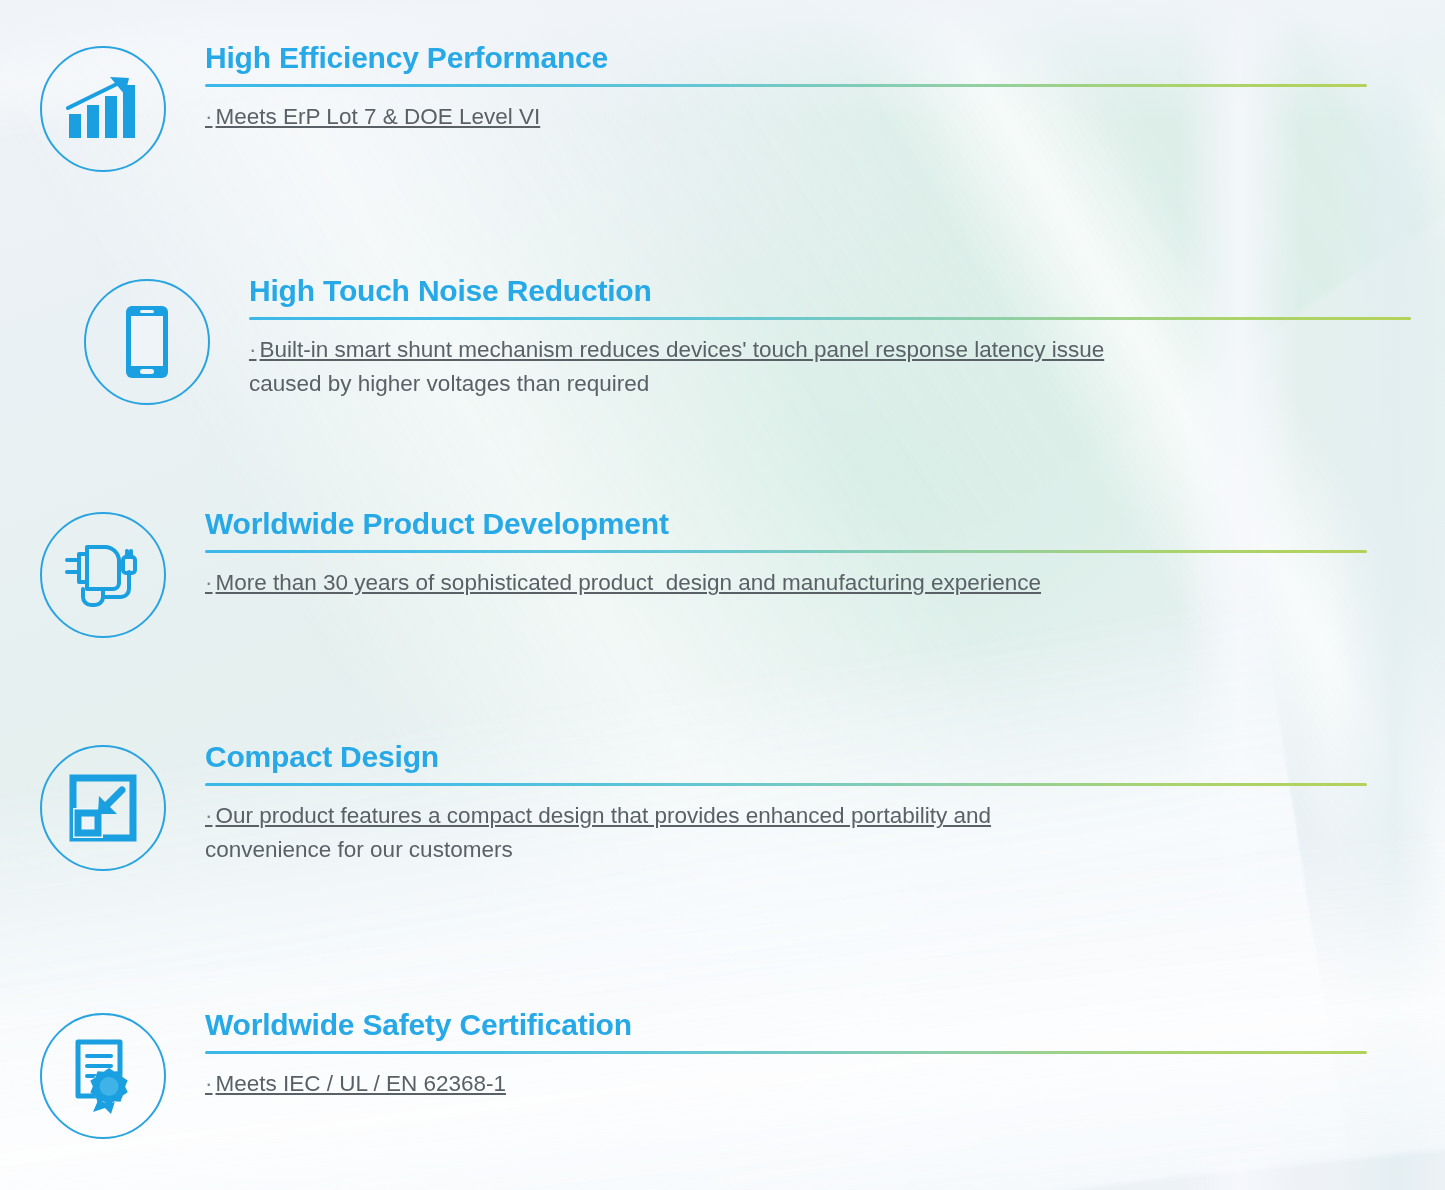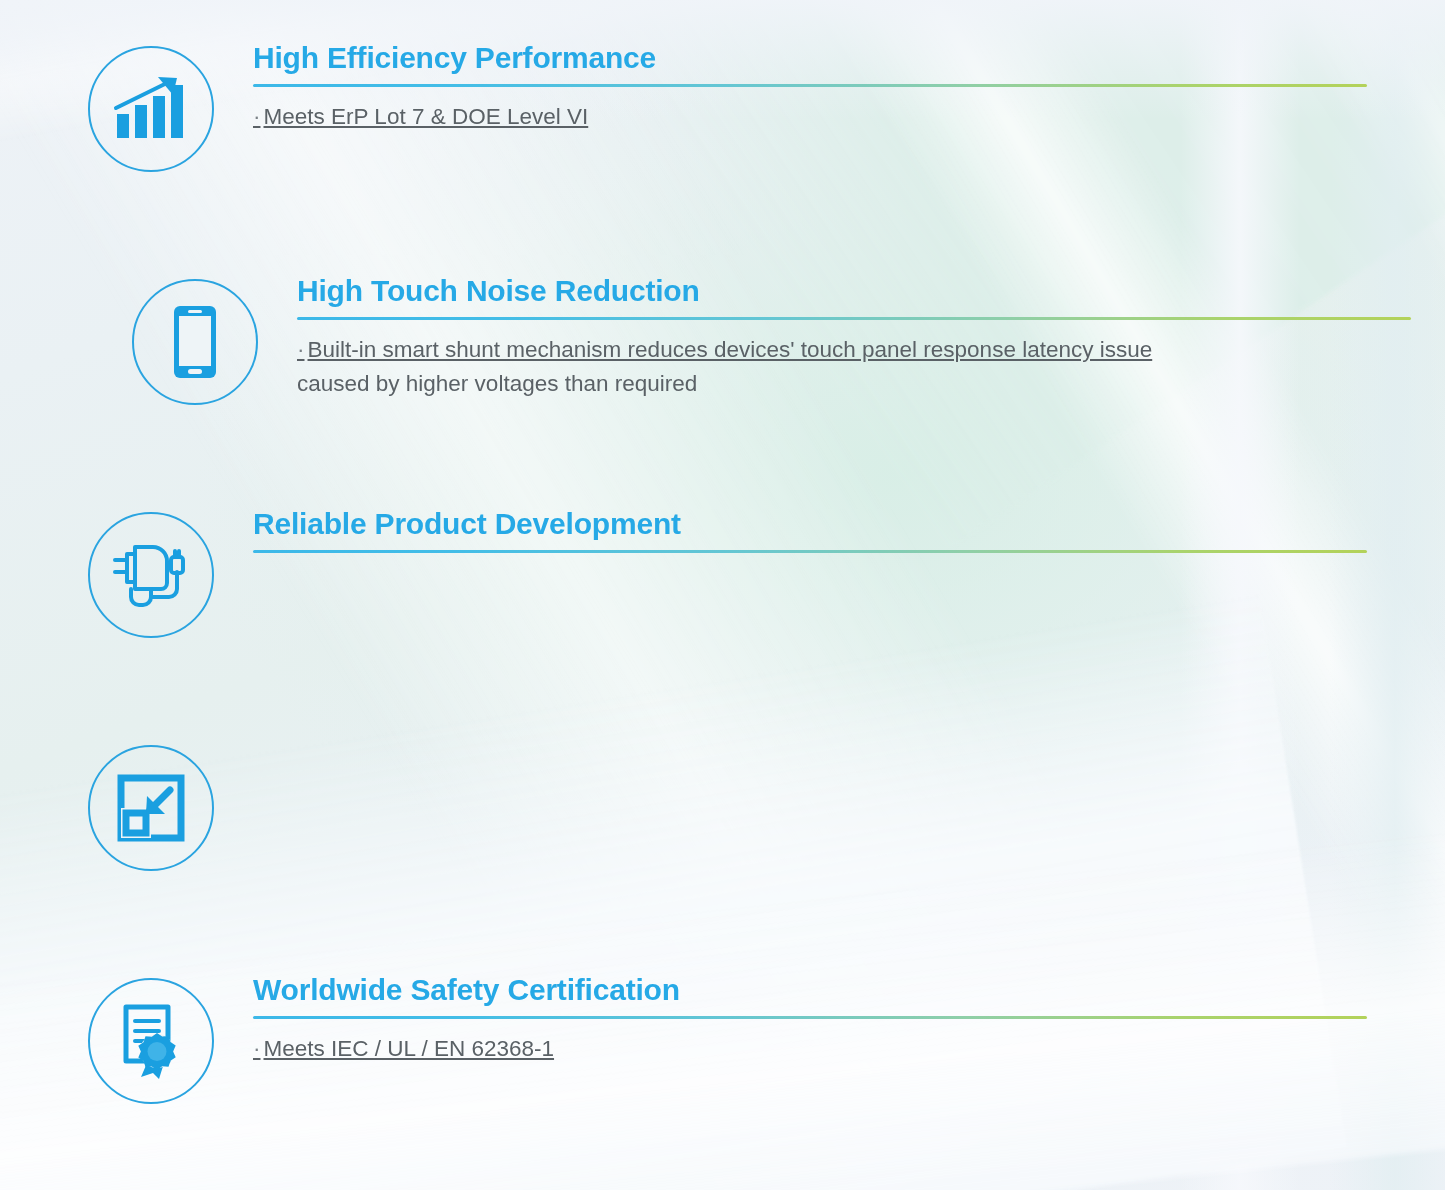--- a/index.html
+++ b/index.html
@@ -98,27 +98,26 @@
     width:1445px;
     height:1190px;
   }
 
   .feature{
     position:absolute;
     left:0;
     width:1445px;
     display:flex;
     align-items:flex-start;
-    padding-left:48px;
   }
   .f1{ top:40px; }
   .f2{ top:273px;margin-left:44px; }
   .f3{ top:506px; }
   .f4{ top:739px; }
-  .f5{ top:972px;justify-content:flex-end; }
+  .f5{ top:1007px;justify-content:flex-end; }
 
   .icon-wrap{
     width:205px;
     flex:0 0 205px;
     display:flex;
     justify-content:center;
     padding-top:6px;
   }
   .icon-circle{
     width:126px; height:126px;
@@ -240,37 +239,46 @@
           <path d="M6 33 H18"></path>
           <path d="M42 50 V58 a8 8 0 0 1 -8 8 H30 a8 8 0 0 1 -8 -8 V50"></path>
           <path d="M42 58 H60 a8 8 0 0 0 8 -8 V33"></path>
           <rect x="62" y="18" width="12" height="16" rx="3"></rect>
           <path d="M66 12 V18"></path>
           <path d="M70 12 V18"></path>
         </svg>
       </div>
     </div>
     <div class="body-col">
-      <div class="f-title">Reliable Product Development</div>
-      <div class="f-rule"></div>
-      <div class="f-lines">
+      <div class="f-title">Worldwide Product Development</div>
+      <div class="f-rule"></div>
+      <div class="f-lines">
+        <span class="f-line"><span class="bullet">·</span><span>More than 30 years of sophisticated product  design and manufacturing experience</span></span>
       </div>
     </div>
   </div>
 
   <div class="feature f4">
     <div class="icon-wrap">
       <div class="icon-circle">
         <svg width="72" height="72" viewBox="0 0 72 72" fill="none">
           <path d="M6 6 H66 V66 H6 Z" stroke="#1a9fe0" stroke-width="7" fill="none"></path>
           <rect x="6" y="36" width="30" height="30" fill="#eef4f7"></rect>
           <path d="M11 41 H31 V61 H11 Z" stroke="#1a9fe0" stroke-width="7" fill="none"></path>
           <path d="M55 18 L35 38" stroke="#1a9fe0" stroke-width="7" stroke-linecap="round"></path>
           <path d="M31 42 L32 24 L50 42 Z" fill="#1a9fe0"></path>
         </svg>
+      </div>
+    </div>
+    <div class="body-col">
+      <div class="f-title">Compact Design</div>
+      <div class="f-rule"></div>
+      <div class="f-lines">
+        <span class="f-line"><span class="bullet">·</span><span>Our product features a compact design that provides enhanced portability and</span></span>
+        <span class="cont">convenience for our customers</span>
       </div>
     </div>
   </div>
 
   <div class="feature f5">
     <div class="icon-wrap">
       <div class="icon-circle">
         <svg width="74" height="76" viewBox="0 0 74 76" fill="none">
           <path d="M12 4 H54 V58 H12 Z" stroke="#1a9fe0" stroke-width="5" fill="none" stroke-linejoin="round"></path>
           <path d="M21 18 H45" stroke="#1a9fe0" stroke-width="4" stroke-linecap="round"></path>

